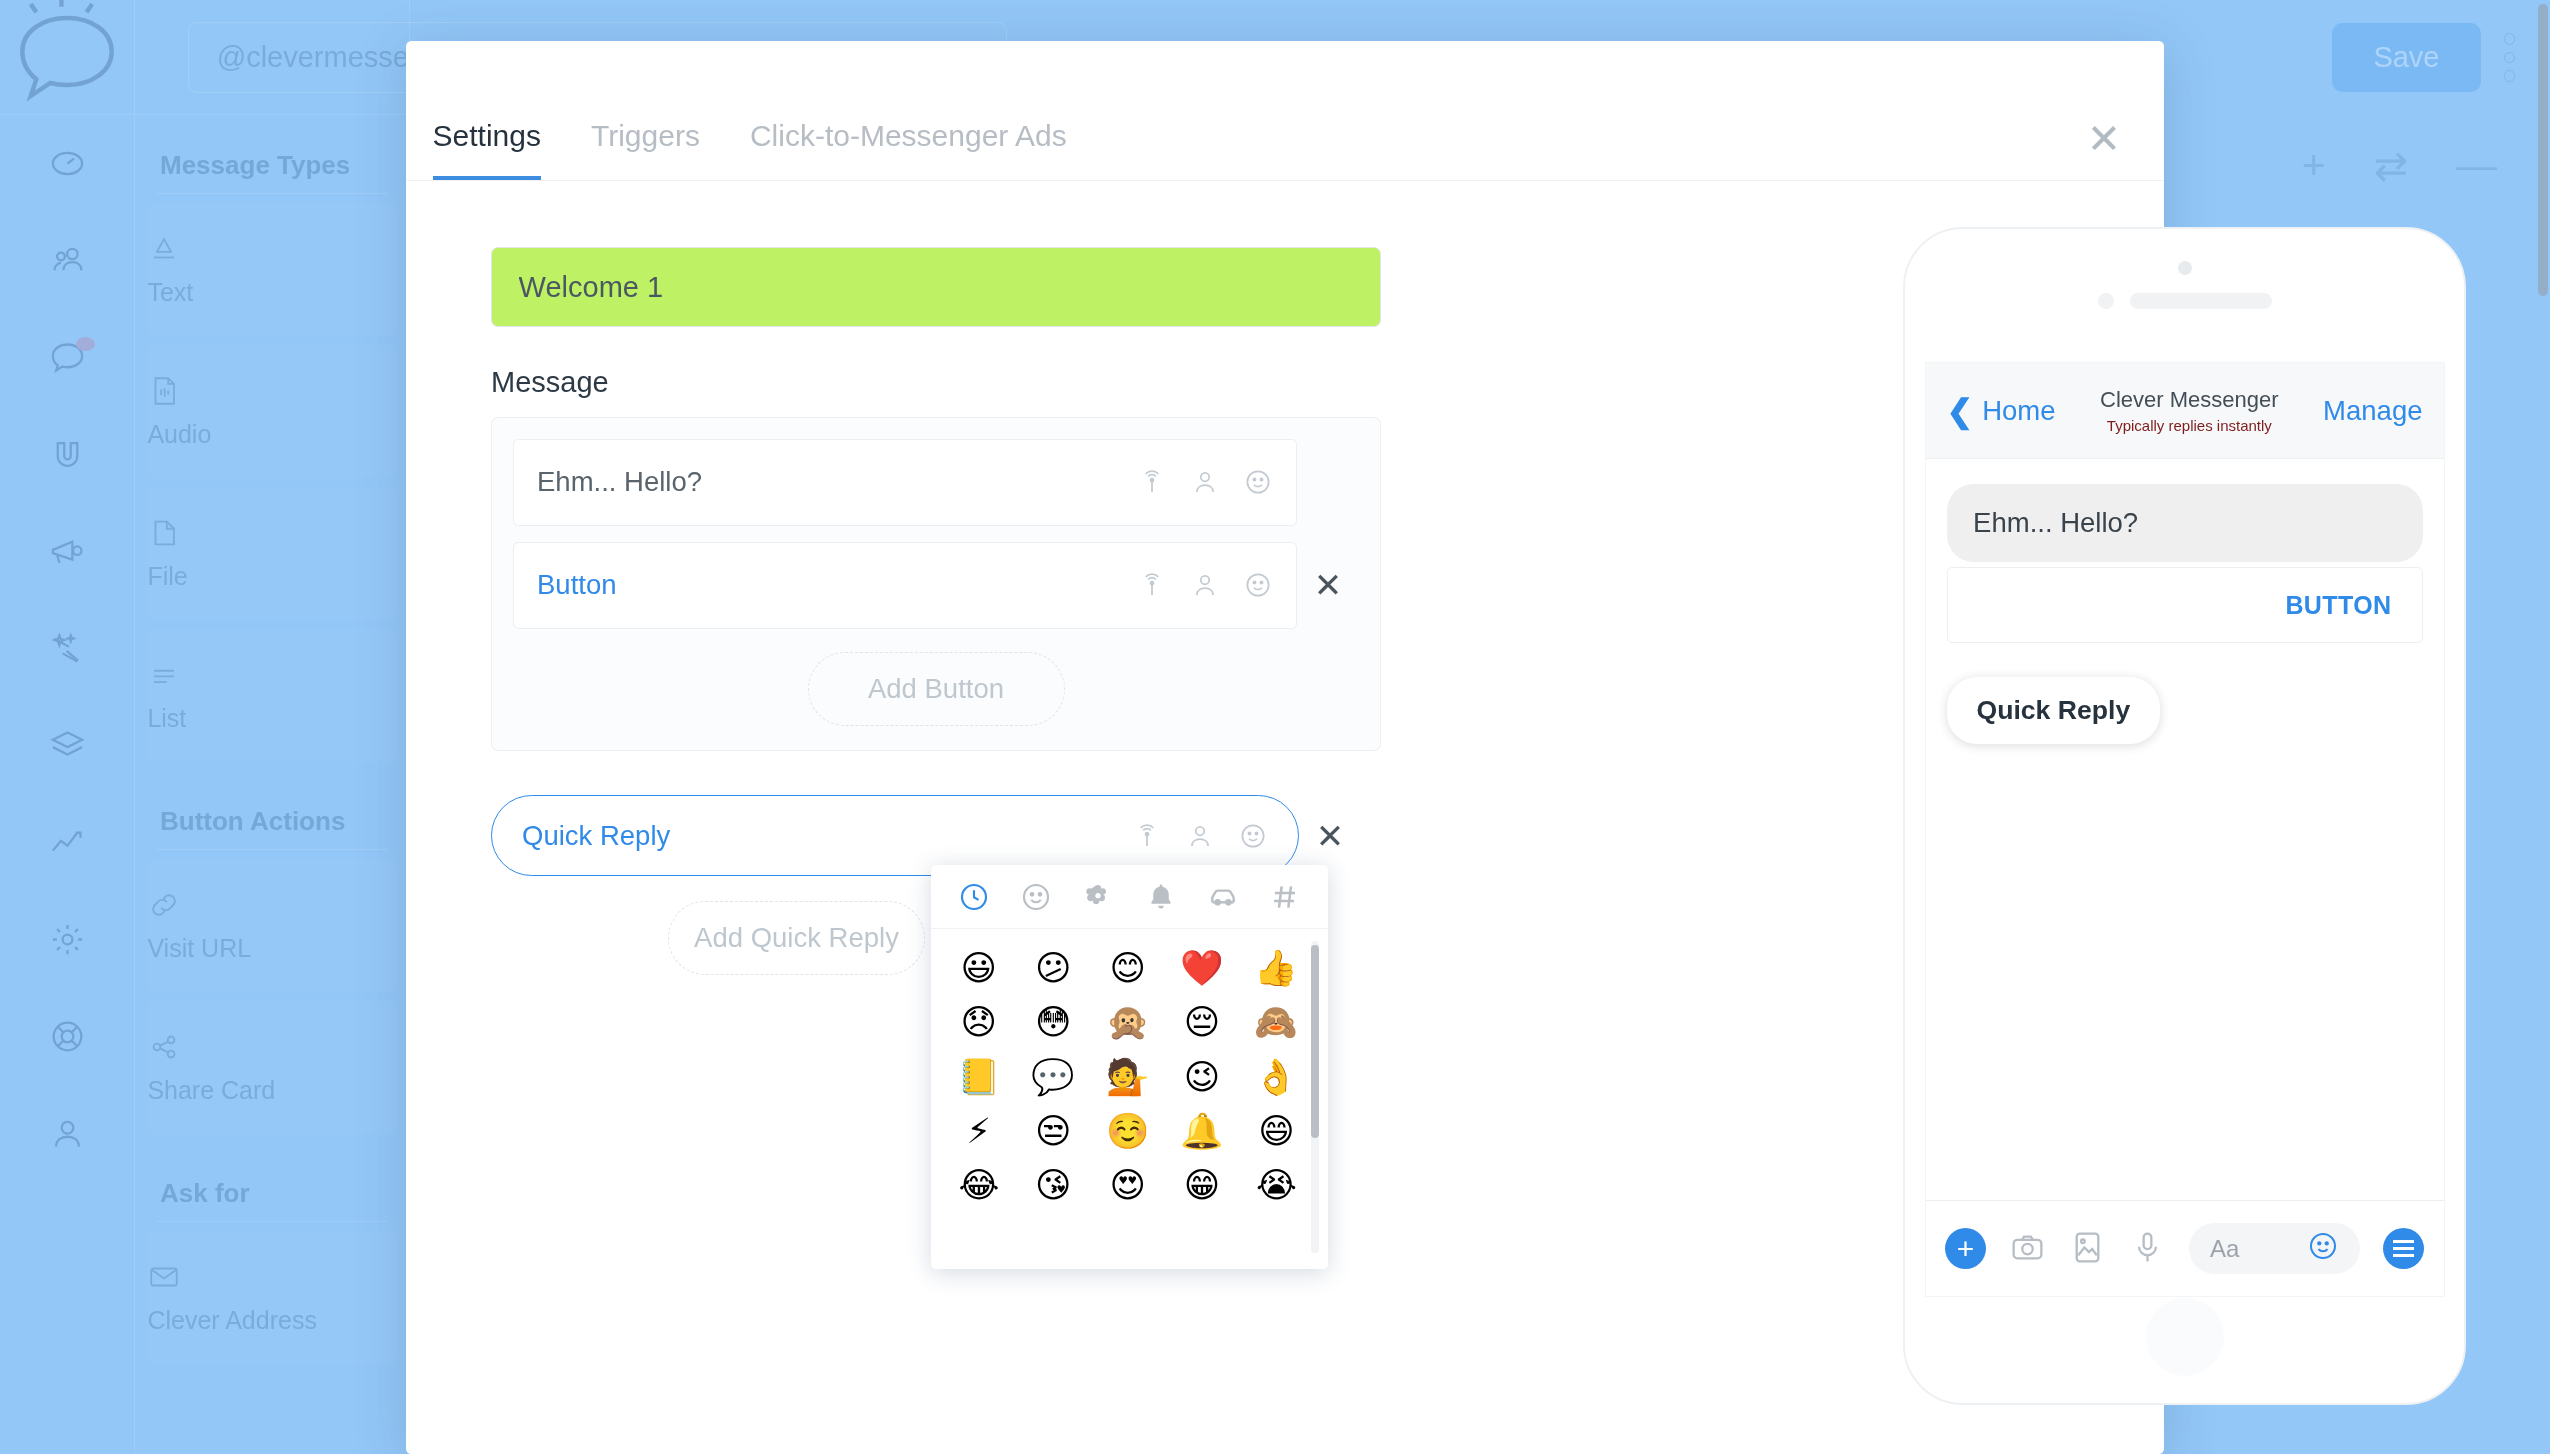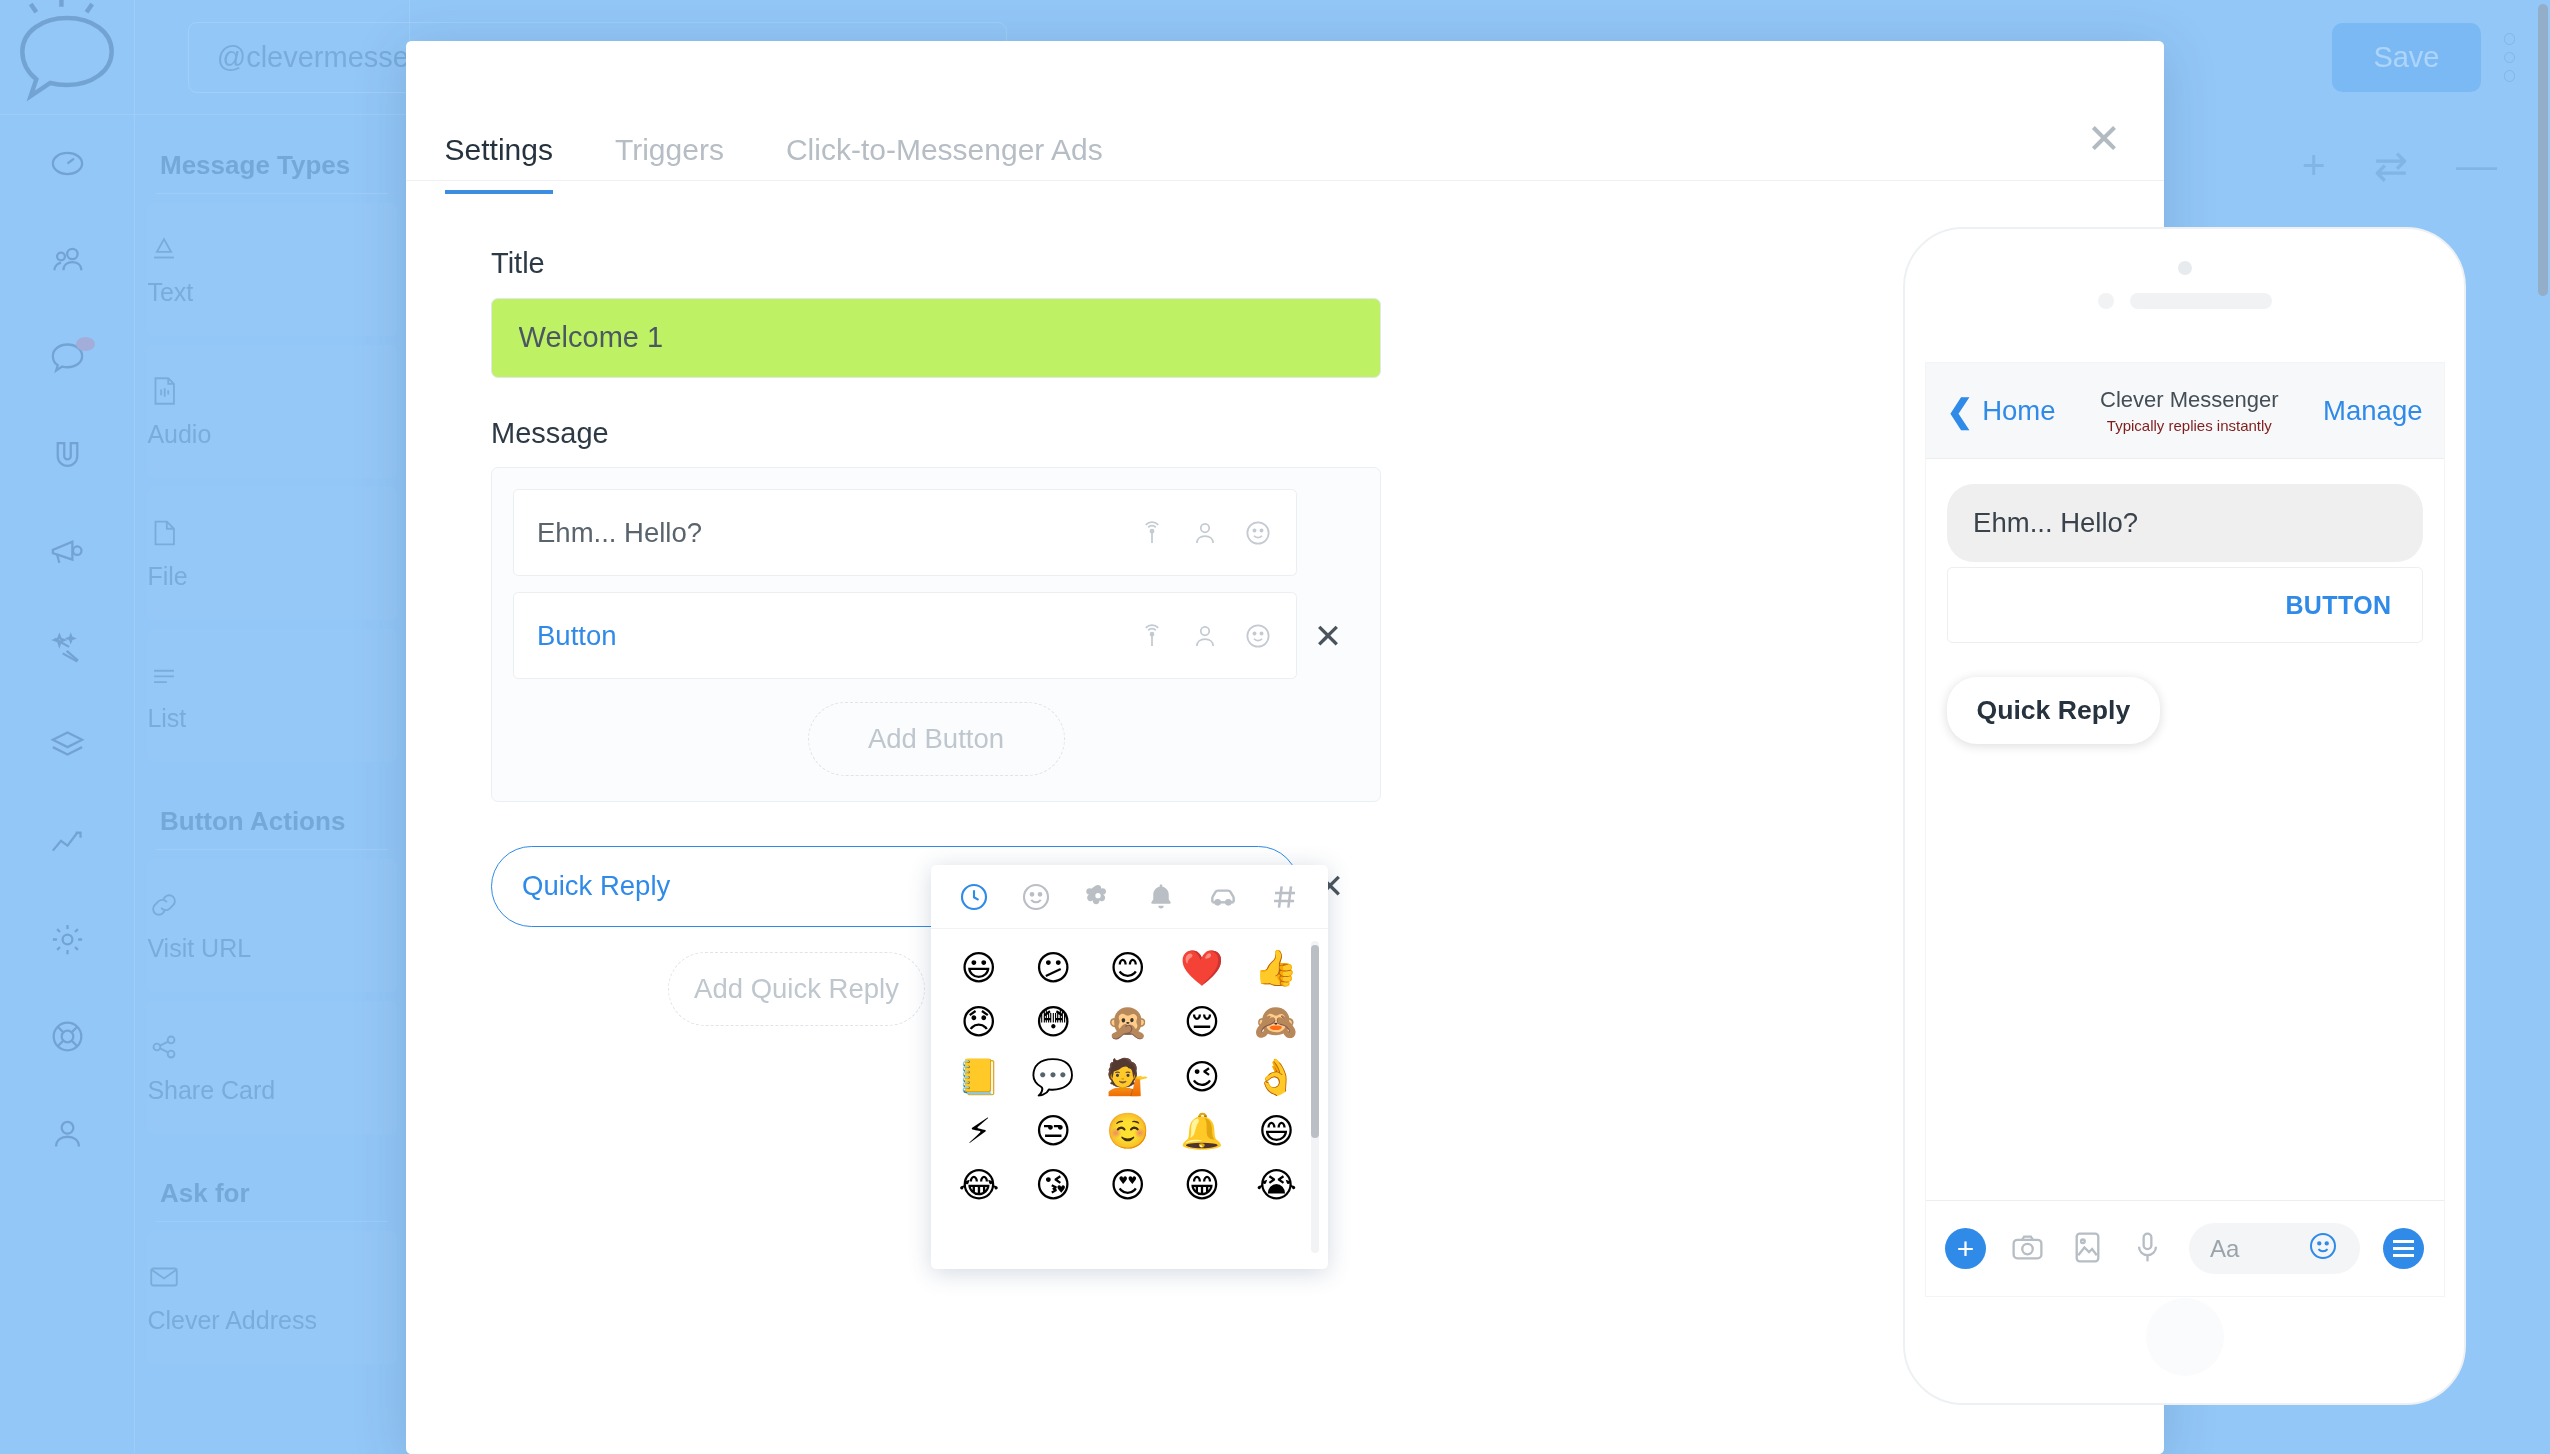--- a/index.html
+++ b/index.html
@@ -113,21 +113,21 @@
     position: absolute; left: 406px; top: 41px; width: 1758px; height: 1413px;
     background: #ffffff; border-radius: 5.3px; z-index: 100;
     box-shadow: 0 8.9px 53px rgba(30,60,100,0.18);
   }
   #modal-tabs {
     display: flex; gap: 50px; padding: 78px 0 0 26.6px;
     border-bottom: 0.9px solid #eef1f4; margin: 0 0 0 0;
   }
   .m-tab {
     font-size: 30px; color: #b6bdc4; padding-bottom: 23px; cursor: pointer;
-    border-bottom: 4.4px solid transparent; position: relative; top: 14px; margin-left: 12px;
+    border-bottom: 4.4px solid transparent; position: relative; top: 0;
   }
   .m-tab.active { color: #26323d; border-bottom-color: #3c8ce0; }
   #modal-close {
     position: absolute; right: 43px; top: 78px; font-size: 41px;
     color: #b2bac2; cursor: pointer; line-height: 1;
   }
 
   #modal-body { display: flex; padding: 66px 0 0 0; }
   #form-col { width: 943px; padding-left: 85px; }
   .field-label { font-size: 29px; color: #2d3a45; margin-bottom: 17.7px; }
@@ -468,21 +468,20 @@
   <div id="modal-tabs">
     <div class="m-tab active">Settings</div>
     <div class="m-tab">Triggers</div>
     <div class="m-tab">Click-to-Messenger Ads</div>
   </div>
   <div id="modal-close">✕</div>
 
   <div id="modal-body">
     <div id="form-col">
 
-      <div class="field-label">Title</div>
       <input id="title-input" value="Welcome 1" style="">
 
       <div class="field-label" id="message-label">Message</div>
 
       <div class="msg-card">
         <div class="input-row">
           <div class="fake-input">
             <span>Ehm... Hello?</span>
             <span class="inline-icons">
               <svg viewBox="0 0 24 24" fill="none" stroke="#c3cad1" stroke-width="1.4">

